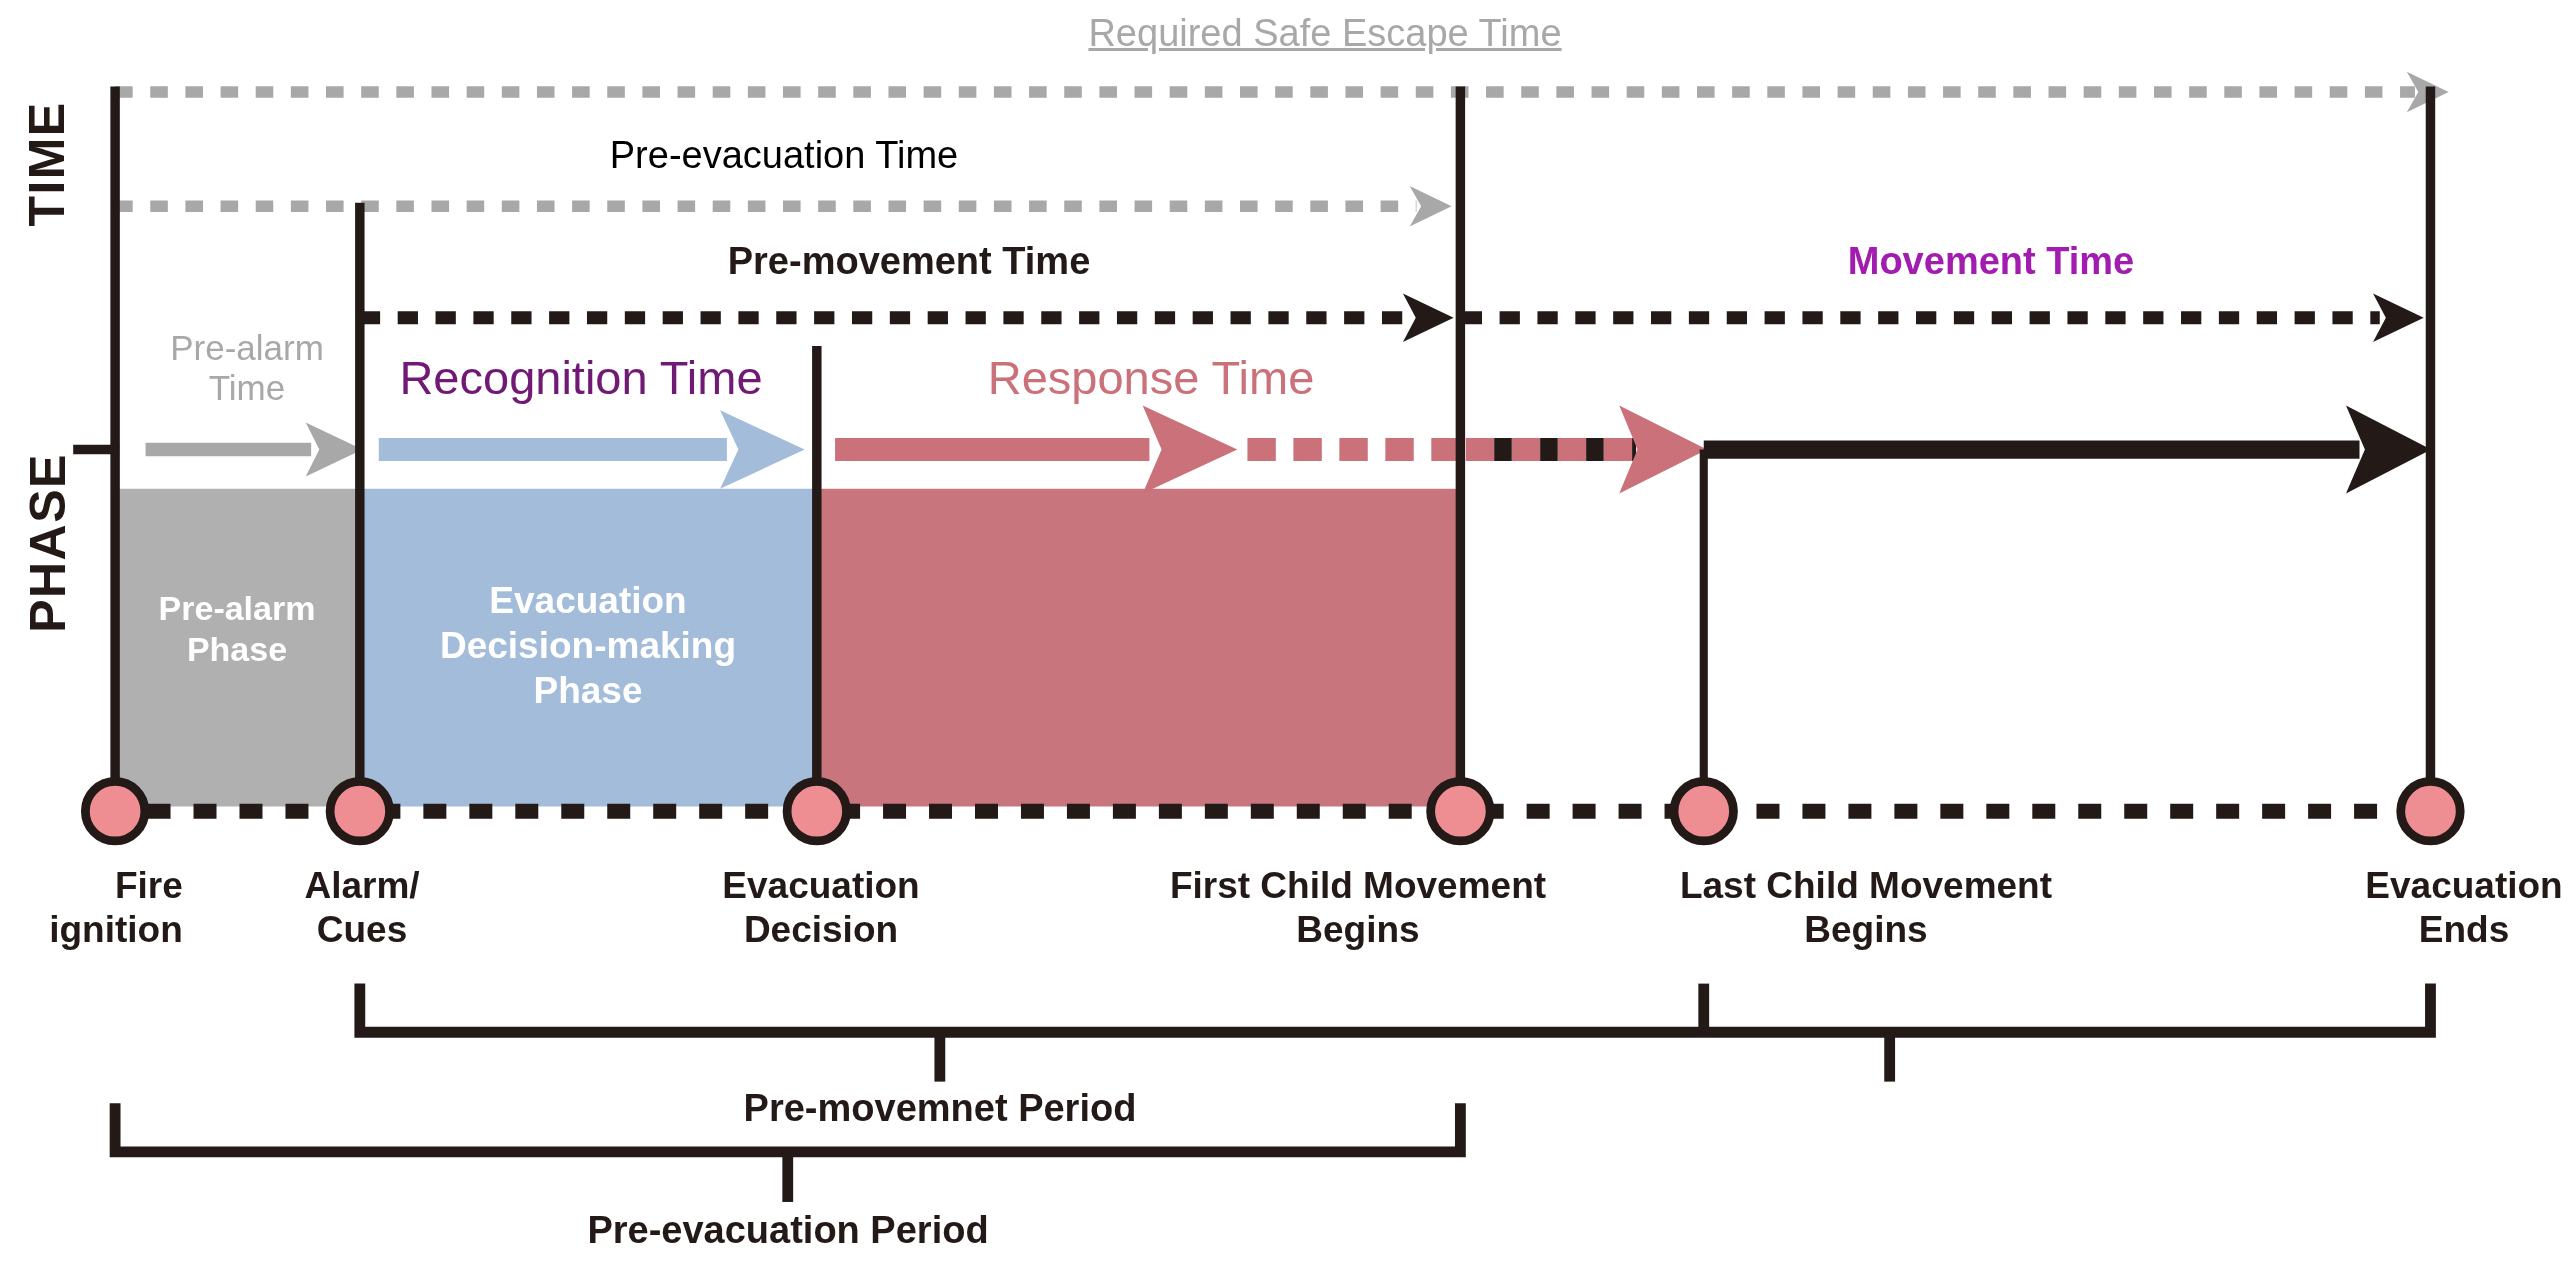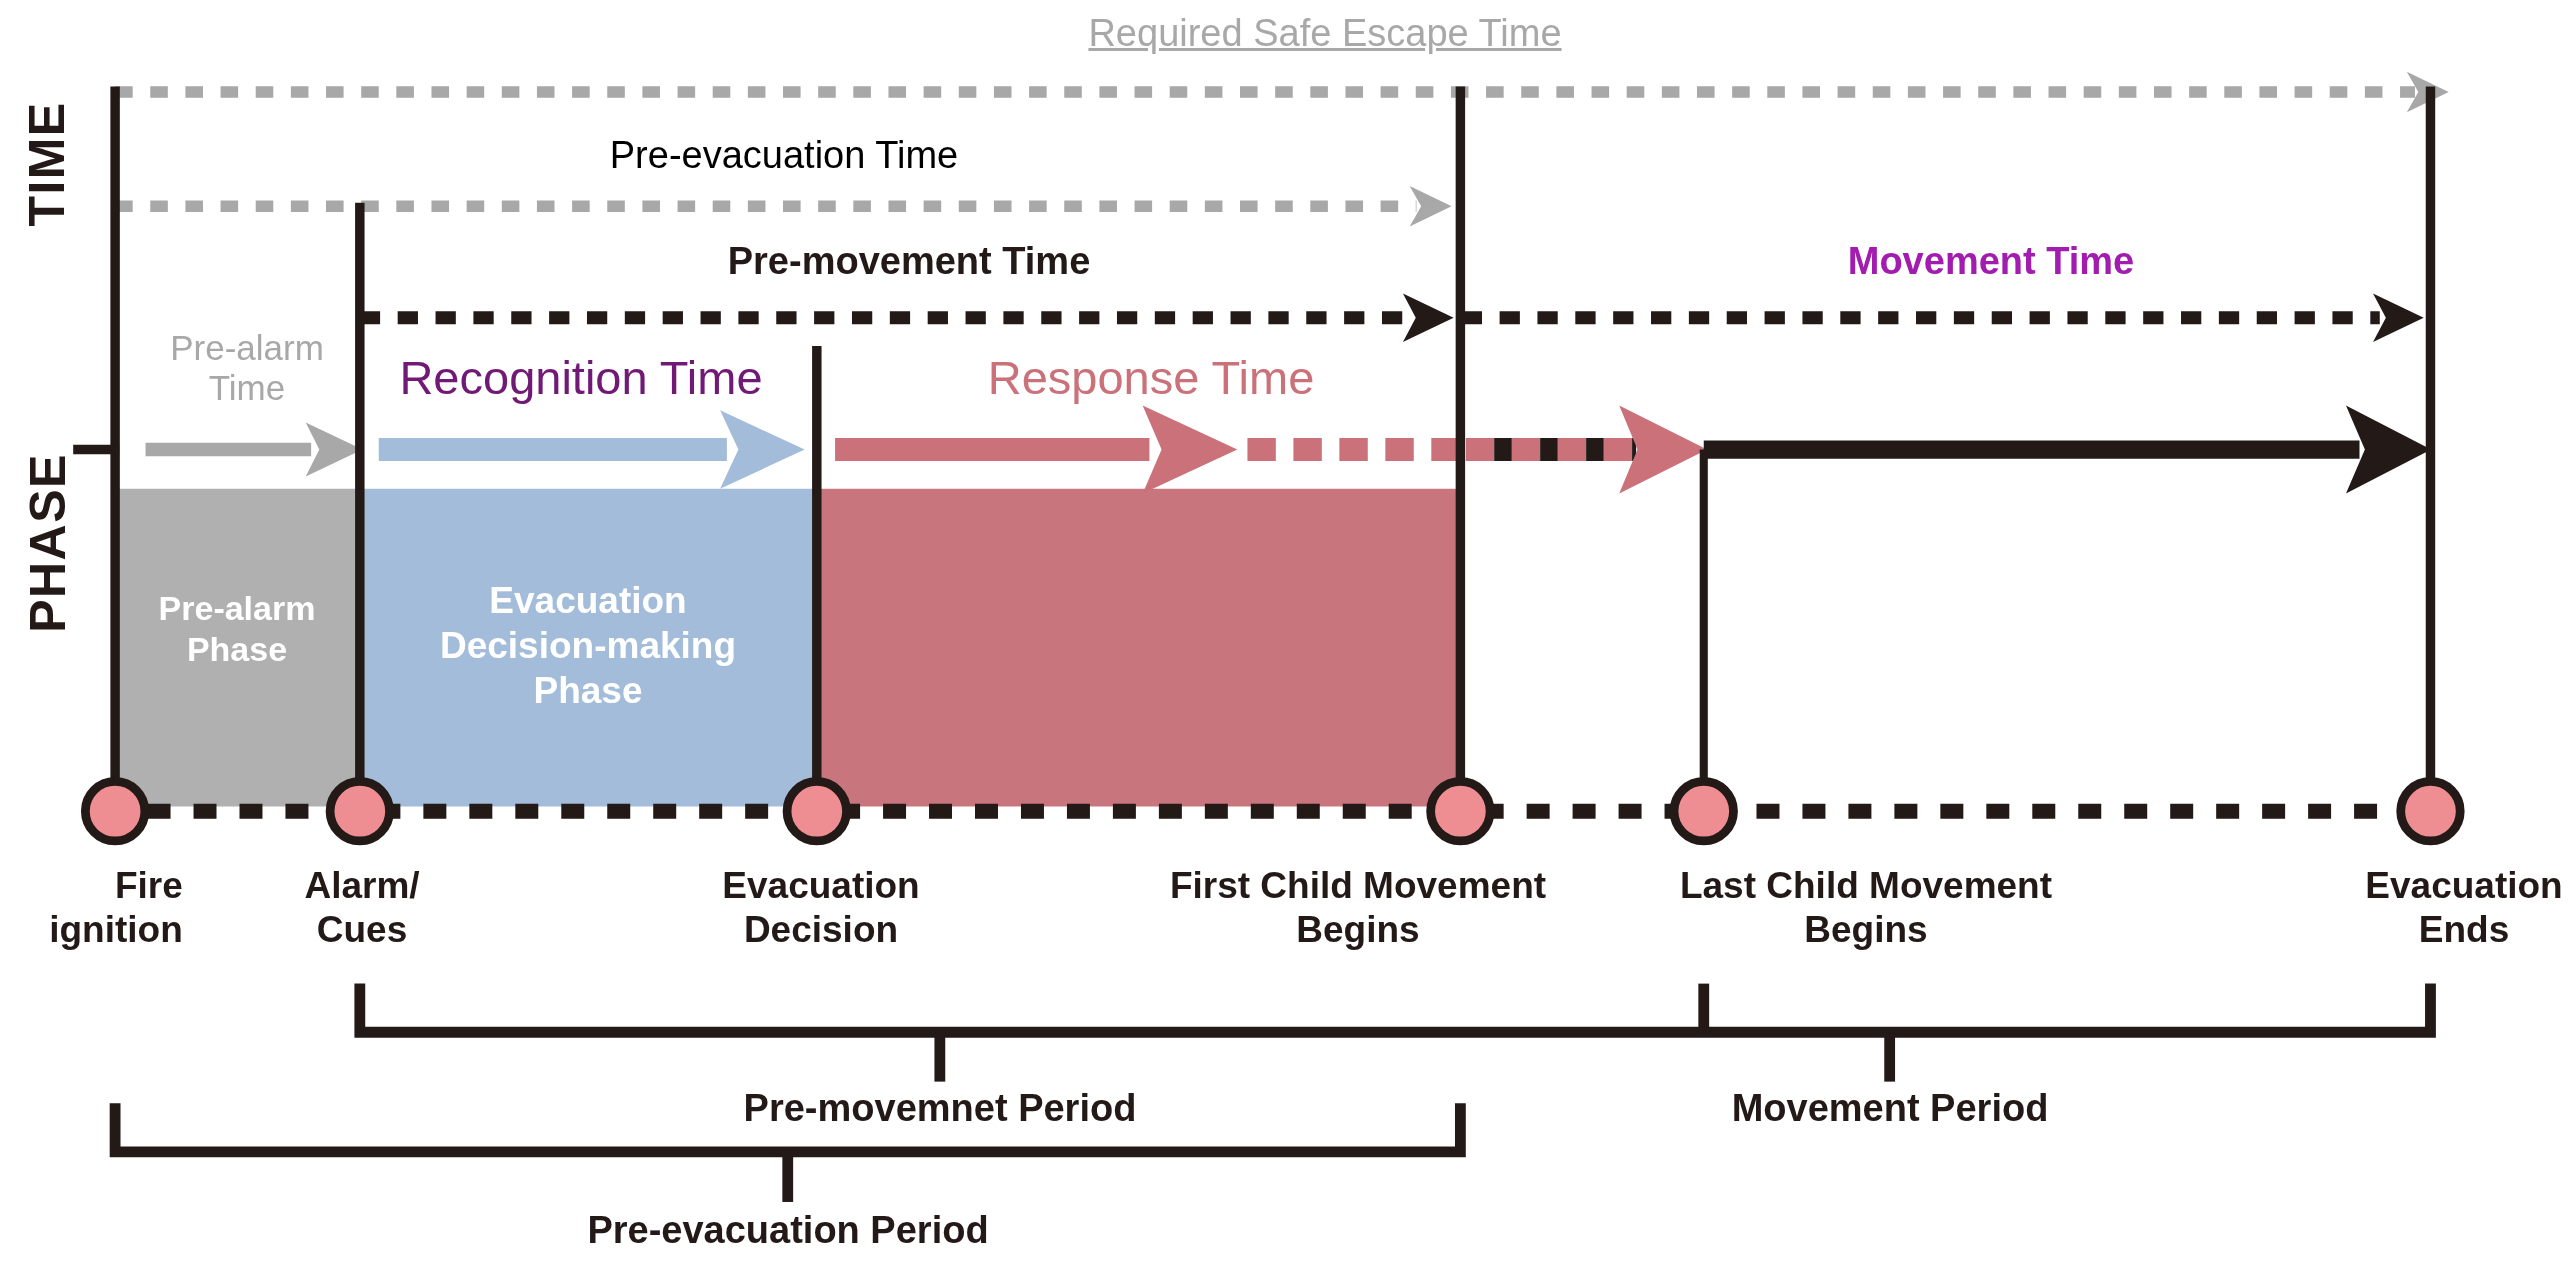--- a/index.html
+++ b/index.html
@@ -166,18 +166,17 @@
     <div>Begins</div>
   </div>
 
   <div class="txt center" style="left:2464px; top:864px; font-size:37px; font-weight:bold; text-align:center; line-height:1.18;">
     <div>Evacuation</div>
     <div>Ends</div>
   </div>
 
   <div class="txt center" style="left:940px; top:1087px; font-size:38px; font-weight:bold;">Pre-movemnet Period</div>
 
-  <div class="txt center" style="left:1890px; top:1087px; font-size:38px; font-weight:bold;">Movement  Period</div>
 
   <div class="txt center" style="left:788px; top:1209px; font-size:38px; font-weight:bold;">Pre-evacuation Period</div>
 
 </div>
 
 
 </body></html>

